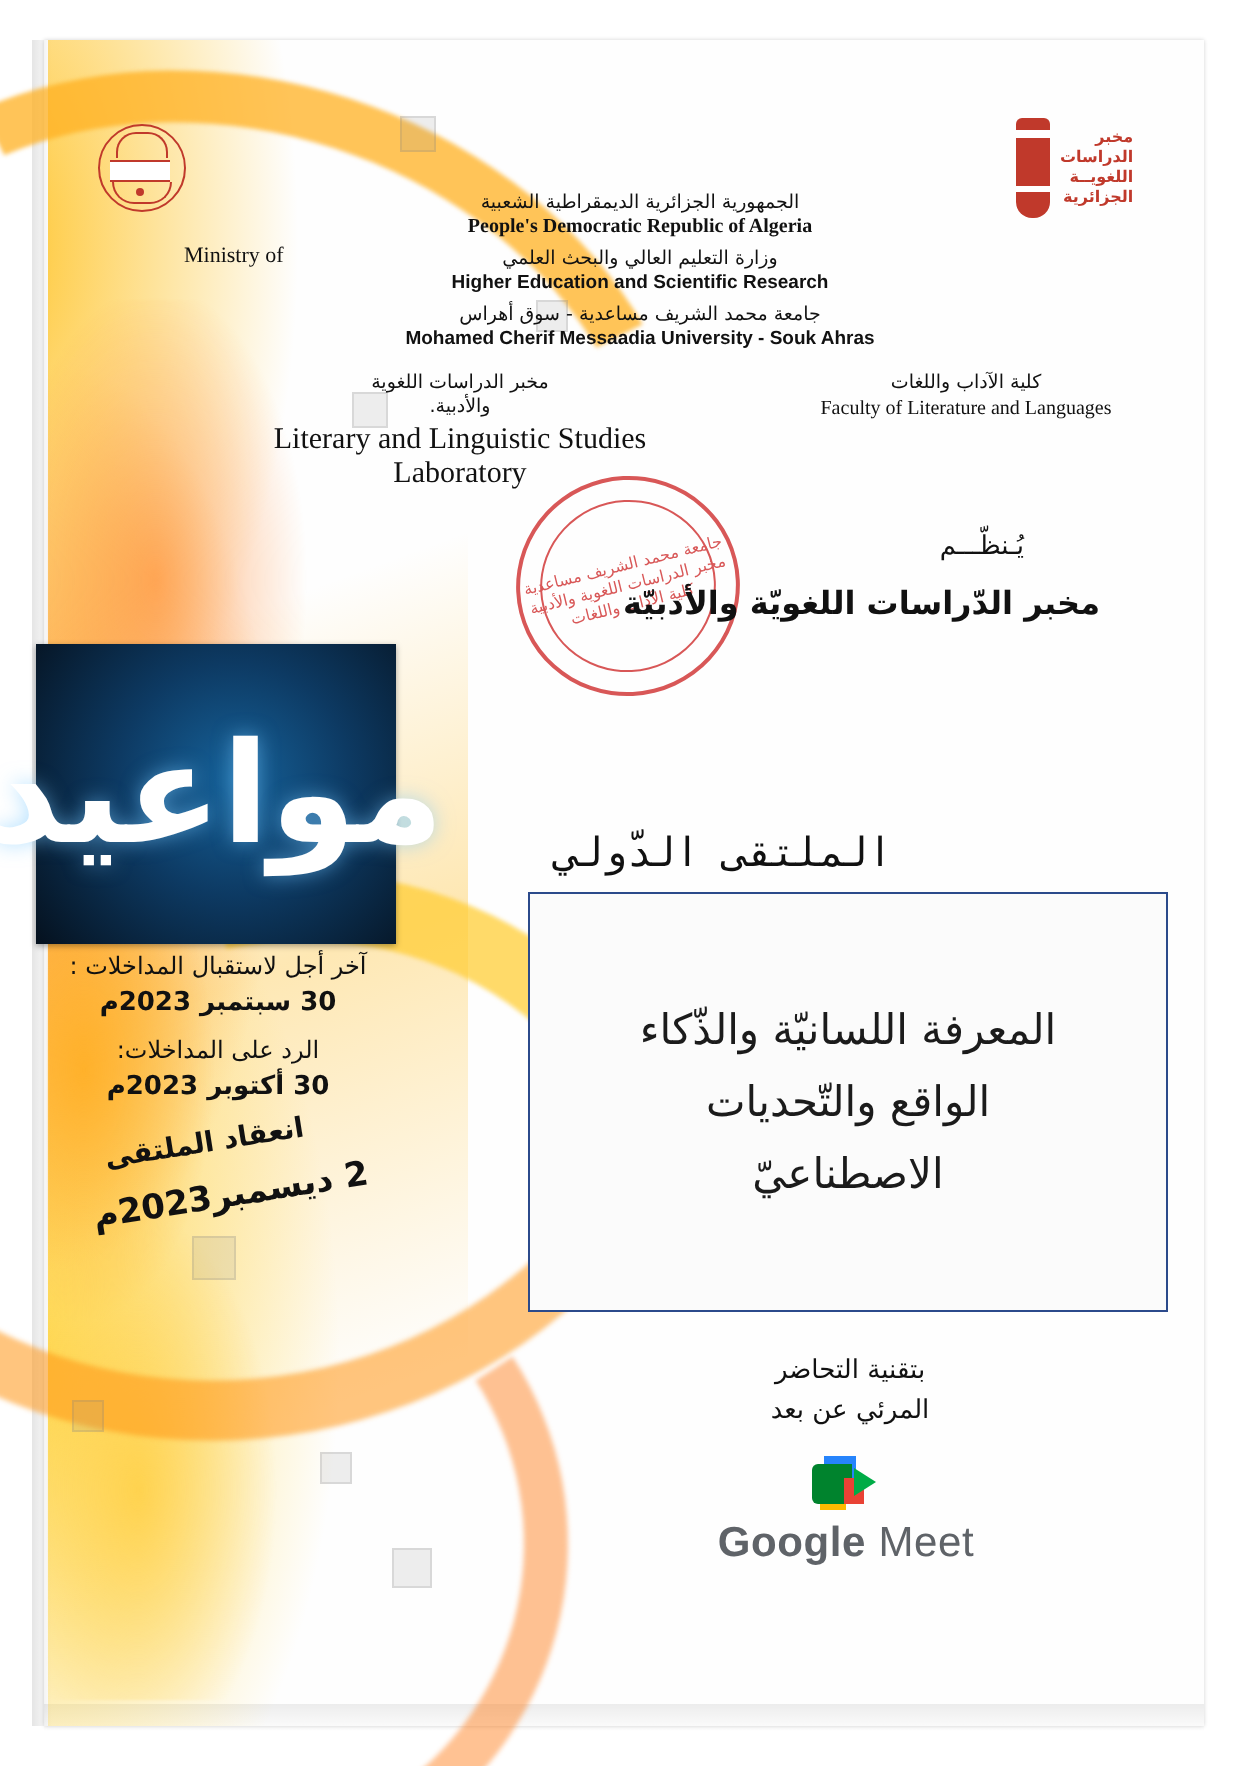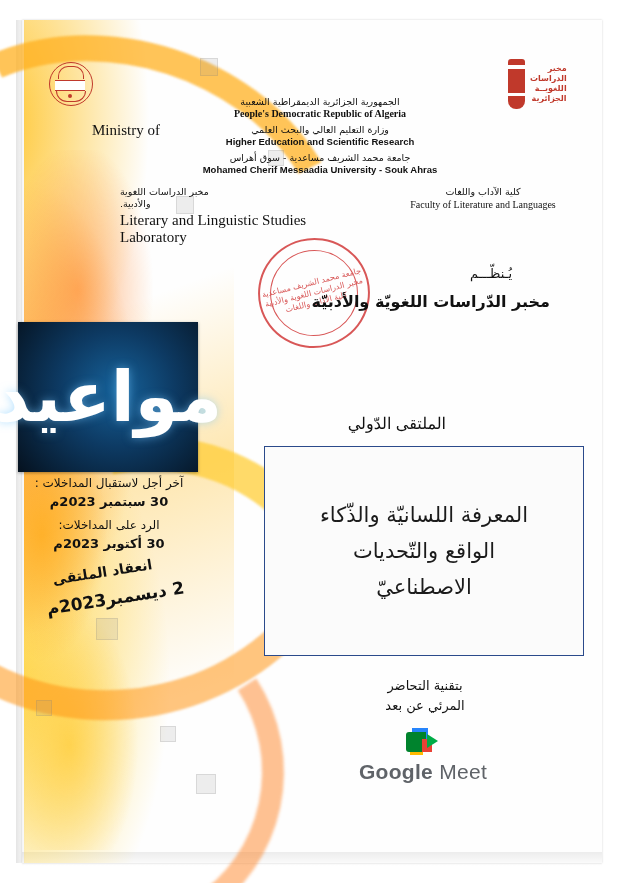--- a/index.html
+++ b/index.html
@@ -184,21 +184,21 @@
     font-size: 9.5px;
   }
   #h1 { top: 96px; }
   #h2 { top: 124px; }
   #h3 { top: 152px; }
 
   #ministry-label {
     position: absolute;
     left: 92px; top: 122px;
     font-family: "Liberation Serif", serif;
-    font-size: 15px;
+    font-size: 11px;
     color: #111;
   }
 
   #faculty-block {
     position: absolute;
     right: 36px; top: 186px;
     width: 210px;
     text-align: center;
   }
   #faculty-block .ar-line {
@@ -211,21 +211,21 @@
     font-family: "Liberation Serif", serif;
     font-size: 10px;
     color: #111;
     margin-top: 2px;
   }
 
   #lab-block {
     position: absolute;
     left: 120px; top: 186px;
     width: 220px;
-    text-align: left;
+    text-align: center;
   }
   #lab-block .ar-line {
     direction: rtl;
     font-family: "DejaVu Sans", sans-serif;
     font-size: 9.5px;
     color: #111;
     line-height: 12px;
   }
   #lab-block .en-line {
     font-family: "Liberation Serif", serif;
@@ -338,22 +338,22 @@
     font-weight: 700;
     color: #111;
     transform: rotate(-9deg);
   }
 
   
   #intl-label {
     position: absolute;
     right: 178px; top: 414px;
     direction: rtl;
-    font-family: Liberation Sans, sans-serif;
-    font-size: 16px;
+    font-family: Liberation Mono, monospace;
+    font-size: 20px;
     color: #111;
   }
   #title-box {
     position: absolute;
     left: 264px; top: 446px;
     width: 320px; height: 210px;
     border: 1.6px solid #2b4a8b;
     background: #fbfbfb;
     display: flex;
     flex-direction: column;

